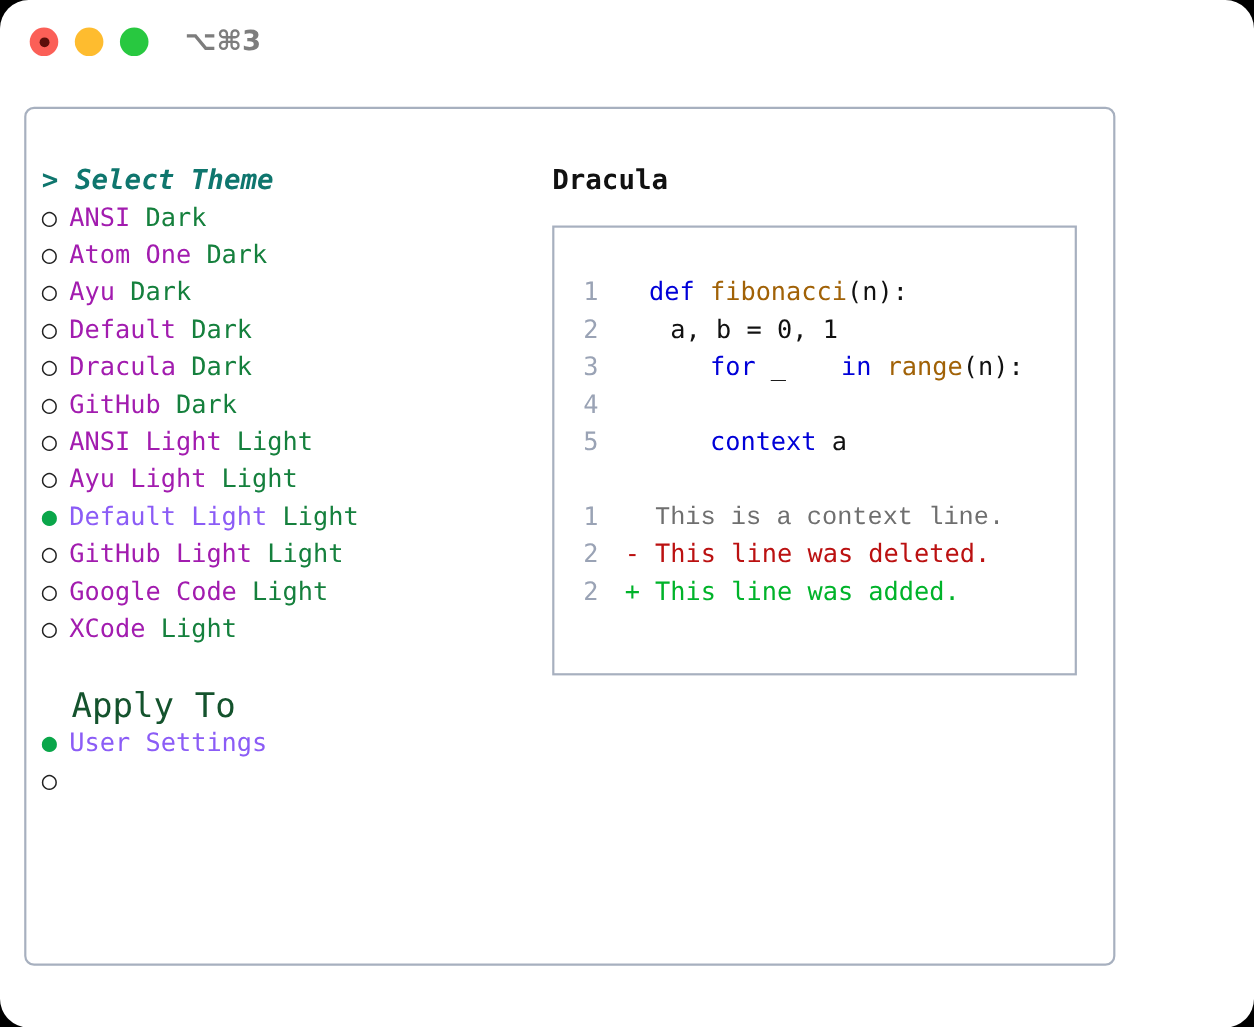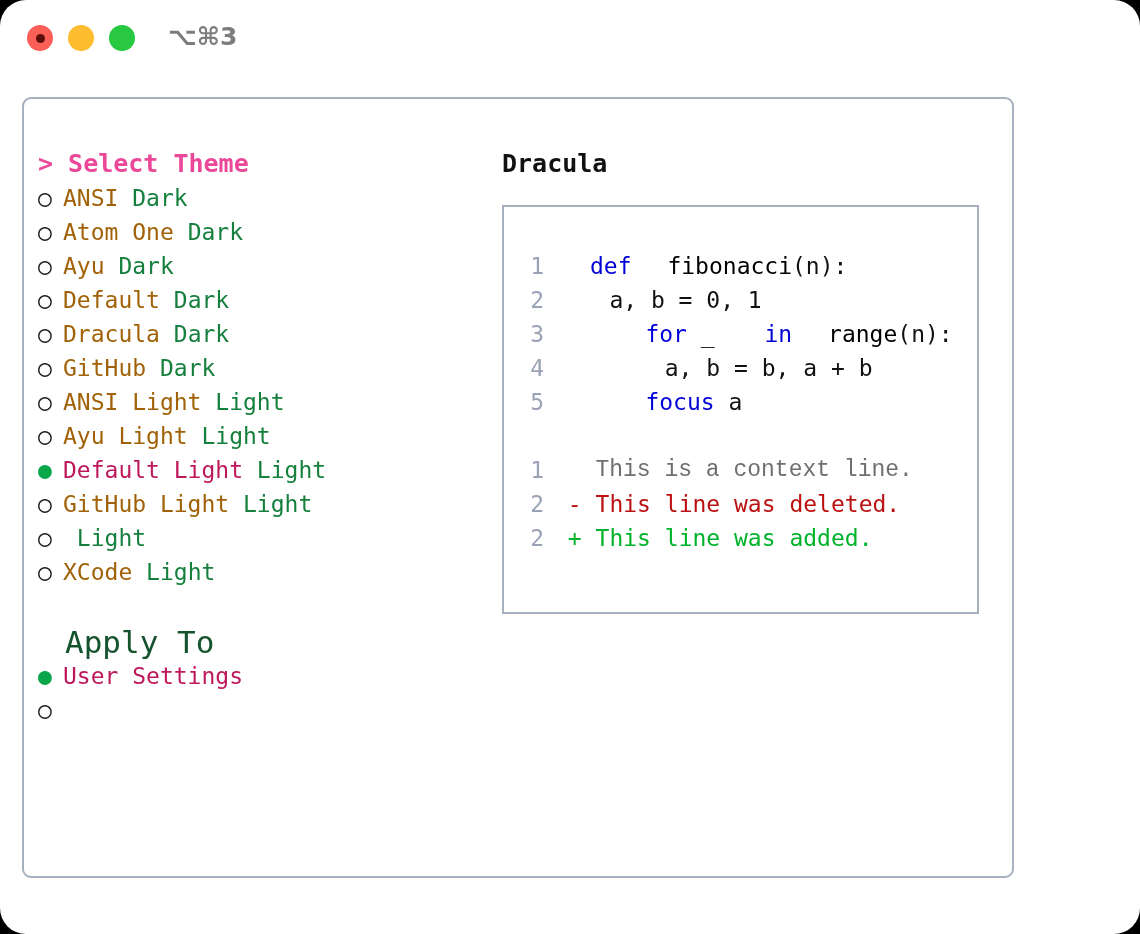--- a/index.html
+++ b/index.html
@@ -86,42 +86,43 @@
   
   .left-col {
     position: absolute;
     left: 14px;
     top: 48px;
     width: 450px;
   }
   .heading {
     font-size: 25px;
     font-weight: bold;
-    color: #ec4899;
-    line-height: 34px;
-    white-space: pre;
+    color: #0f766e;
+    line-height: 34px;
+    white-space: pre;
+    font-style: italic;
   }
   .row {
     display: flex;
     align-items: baseline;
     height: 34px;
     line-height: 34px;
     font-size: 23px;
     white-space: pre;
   }
   .marker {
     display: inline-block;
     width: 25px;
     flex: 0 0 25px;
     color: #222222;
     font-size: 23px;
   }
   .marker.sel { color: #0aa64a; }
-  .name { color: #a16207; }
-  .name.sel { color: #be185d; }
+  .name { color: #a21caf; }
+  .name.sel { color: #8b5cf6; }
   .tag  { color: #15803d; }
 
   .section-label {
     font-size: 31px;
     color: #14532d;
     line-height: 34px;
     padding-left: 27px;
     white-space: pre;
   }
   .spacer-lg { height: 36px; }
@@ -173,21 +174,21 @@
   }
   .ln {
     display: inline-block;
     width: 26px;
     flex: 0 0 26px;
     text-align: right;
     color: #9aa3b5;
     margin-right: 10px;
   }
   .kw   { color: #0000d8; margin-left: 36px; }
-  .fn   { color: #000000; margin-left: 22px; }
+  .fn   { color: #a16207; }
   .pl   { color: #111111; }
   .blank-line { height: 34px; }
   .d-ctx { color: #6f6f6f; font-family: Liberation Mono, monospace; }
   .d-del { color: #bb1111; }
   .d-add { color: #00b32a; }
 </style>
 </head>
 <body>
 
 <div class="window">
@@ -211,21 +212,21 @@
           <div class="row"><span class="marker">○</span><span class="name">ANSI</span><span class="tag"> Dark</span></div>
           <div class="row"><span class="marker">○</span><span class="name">Atom One</span><span class="tag"> Dark</span></div>
           <div class="row"><span class="marker">○</span><span class="name">Ayu</span><span class="tag"> Dark</span></div>
           <div class="row"><span class="marker">○</span><span class="name">Default</span><span class="tag"> Dark</span></div>
           <div class="row"><span class="marker">○</span><span class="name">Dracula</span><span class="tag"> Dark</span></div>
           <div class="row"><span class="marker">○</span><span class="name">GitHub</span><span class="tag"> Dark</span></div>
           <div class="row"><span class="marker">○</span><span class="name">ANSI Light</span><span class="tag"> Light</span></div>
           <div class="row"><span class="marker">○</span><span class="name">Ayu Light</span><span class="tag"> Light</span></div>
           <div class="row"><span class="marker sel">●</span><span class="name sel">Default Light</span><span class="tag"> Light</span></div>
           <div class="row"><span class="marker">○</span><span class="name">GitHub Light</span><span class="tag"> Light</span></div>
-          <div class="row"><span class="marker">○</span><span class="tag"> Light</span></div>
+          <div class="row"><span class="marker">○</span><span class="name">Google Code</span><span class="tag"> Light</span></div>
           <div class="row"><span class="marker">○</span><span class="name">XCode</span><span class="tag"> Light</span></div>
         </div>
 
       <div class="spacer-lg"></div>
 
       <div class="section-label">Apply To</div>
       <div id="apply-list">
           <div class="row"><span class="marker sel">●</span><span class="name sel">User Settings</span></div>
           <div class="row"><span class="marker">○</span></div>
         </div>
@@ -235,22 +236,22 @@
     </div>
 
     <div class="right-col">
       <div class="preview-title">Dracula</div>
       <div class="preview-box">
         <div class="code-area">
           <div id="code-lines">
               <div class="code-line"><span class="ln">1</span><span><span class="kw">def </span><span class="fn">fibonacci</span><span class="pl">(n):</span></span></div>
               <div class="code-line"><span class="ln">2</span><span><span class="pl">    a, b = 0, 1</span></span></div>
               <div class="code-line"><span class="ln">3</span><span><span class="pl">    </span><span class="kw">for</span><span class="pl"> _ </span><span class="kw">in </span><span class="fn">range</span><span class="pl">(n):</span></span></div>
-              <div class="code-line"><span class="ln">4</span><span><span class="pl">        a, b = b, a + b</span></span></div>
-              <div class="code-line"><span class="ln">5</span><span><span class="pl">    </span><span class="kw">focus</span><span class="pl"> a</span></span></div>
+              <div class="code-line"><span class="ln">4</span></div>
+              <div class="code-line"><span class="ln">5</span><span><span class="pl">    </span><span class="kw">context</span><span class="pl"> a</span></span></div>
             </div>
           <div class="blank-line"></div>
           <div id="diff-lines">
               <div class="code-line"><span class="ln">1</span><span class="d-ctx">  </span><span class="d-ctx"> This is a context line.</span></div>
               <div class="code-line"><span class="ln">2</span><span class="d-del"> -</span><span class="d-del"> This line was deleted.</span></div>
               <div class="code-line"><span class="ln">2</span><span class="d-add"> +</span><span class="d-add"> This line was added.</span></div>
             </div>
         </div>
       </div>
     </div>

